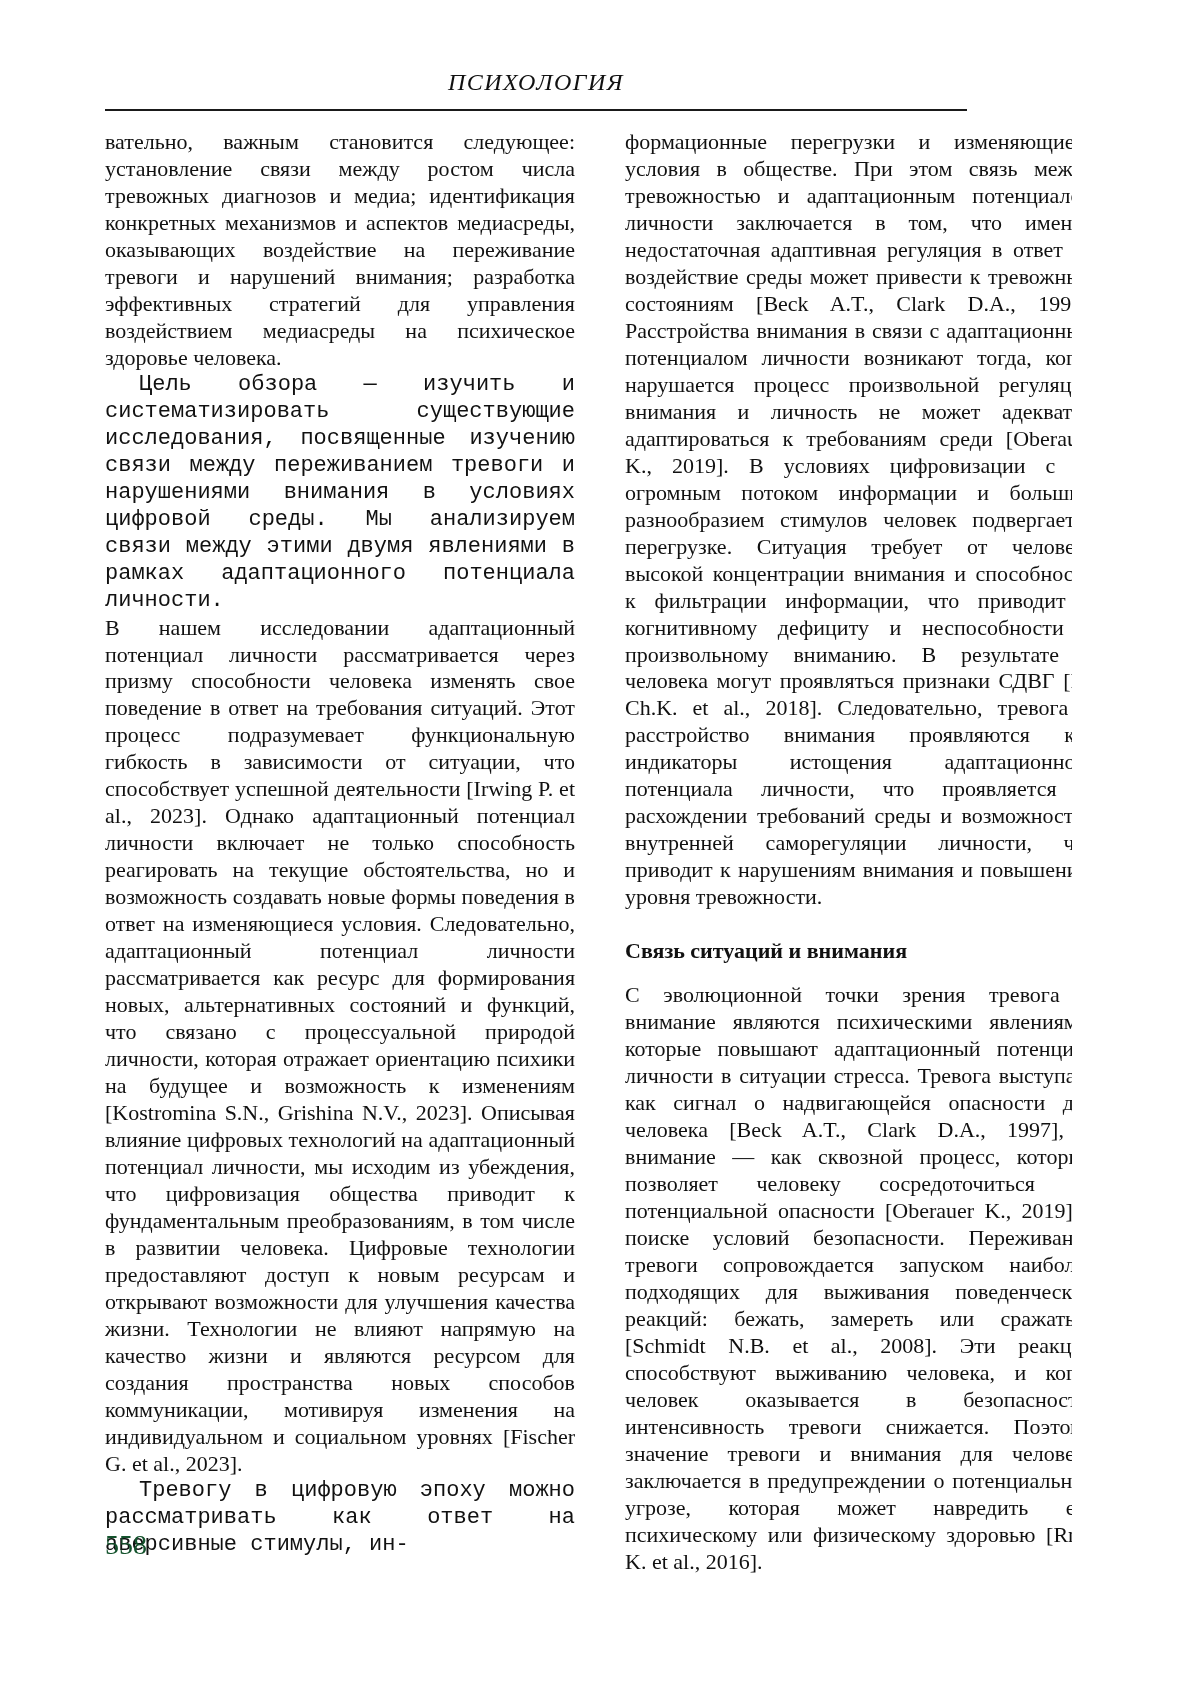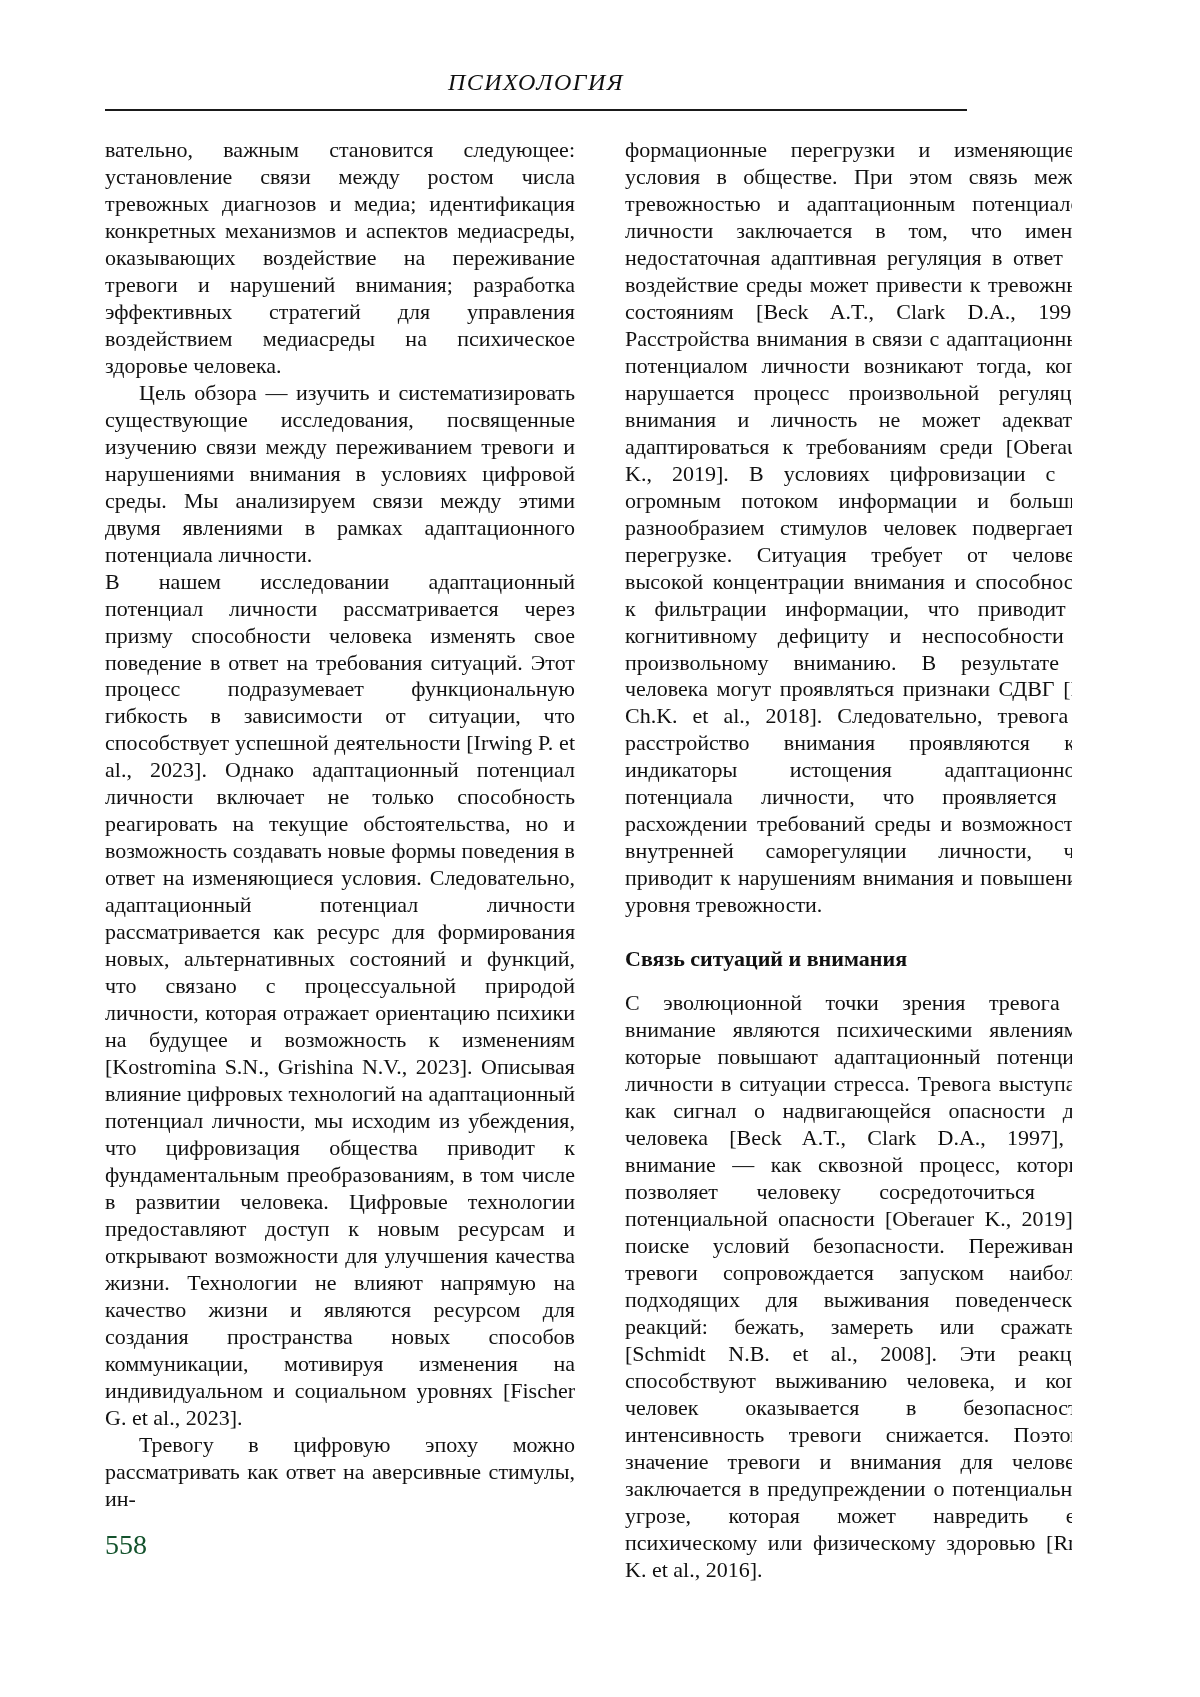--- a/index.html
+++ b/index.html
@@ -27,35 +27,36 @@
     color: #111111;
   }
   .head-rule {
     border: none;
     border-top: 2px solid #1a1a1a;
     margin: 12px 0 0 0;
   }
   .columns {
     display: flex;
     gap: 50px;
-    margin-top: 26px;
+    margin-top: 18px;
   }
   .col {
     width: 470px;
     flex: 0 0 470px;
     font-size: 22px;
     line-height: 1.227;
     text-align: justify;
   }
   .col p {
     margin: 0;
     text-indent: 0;
   }
   .col p.indent {
     text-indent: 34px;
+    font-family: Liberation Mono, monospace;
   }
   .col h2.section-heading {
     font-size: 22px;
     line-height: 1.227;
     font-weight: bold;
     text-align: left;
     margin: 27px 0 17px 0;
   }
   .page-number {
     position: absolute;

